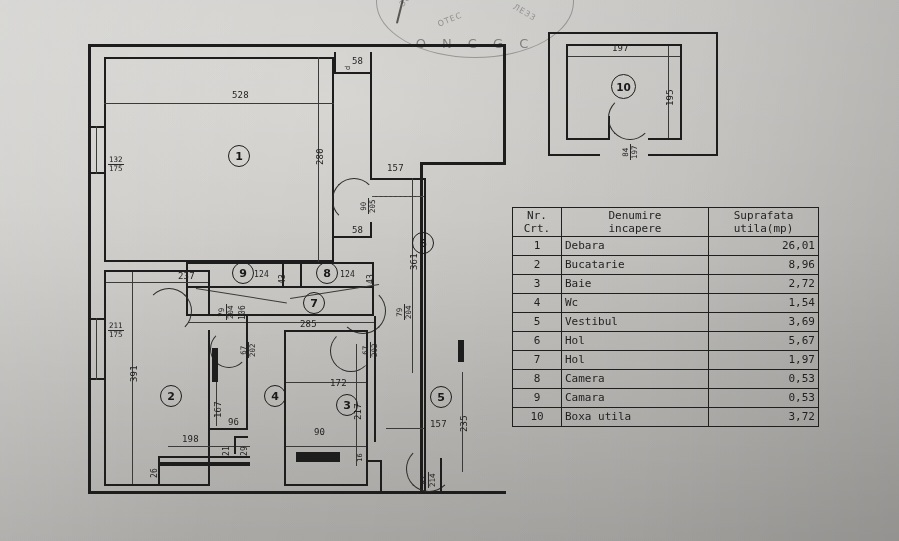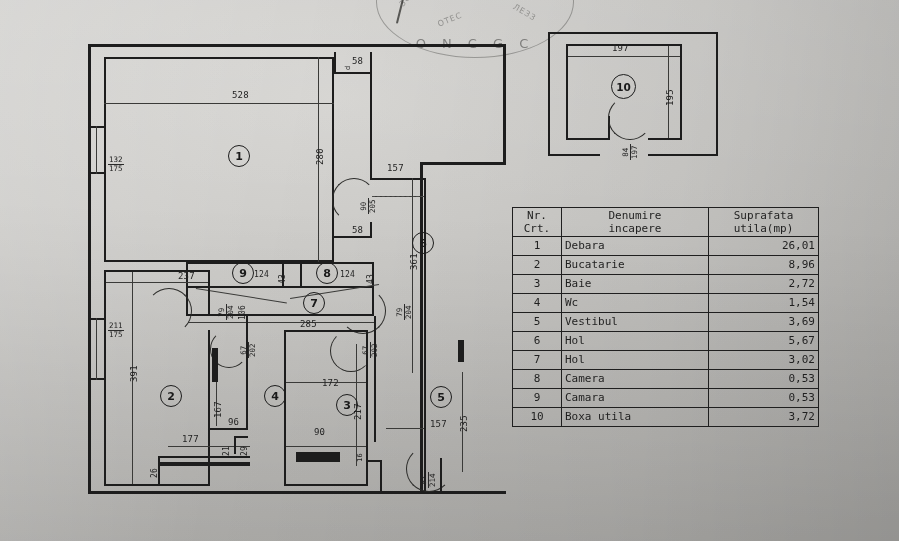--- a/index.html
+++ b/index.html
@@ -216,21 +216,21 @@
   <div class="ln thin" style="left:96px;top:318px;width:1px;height:62px;"></div>
   <div class="frac" style="left:108px;top:322px;">
     <b>211</b>
     <i>175</i>
   </div>
 
   <div class="ln" style="left:158px;top:456px;width:92px;height:2px;"></div>
   <div class="ln" style="left:158px;top:456px;width:2px;height:28px;"></div>
   <div class="ln" style="left:158px;top:462px;width:92px;height:4px;"></div>
   <div class="ln thin" style="left:168px;top:446px;width:82px;height:1px;"></div>
-  <div class="dim" style="left:182px;top:435px;">177</div>
+  <div class="dim" style="left:182px;top:435px;">198</div>
   <div class="dim vert" style="left:150px;top:478px;font-size:8px;">26</div>
 
   <div class="ln" style="left:246px;top:316px;width:2px;height:114px;"></div>
   <div class="ln" style="left:210px;top:428px;width:38px;height:2px;"></div>
   <div class="swing" style="left:210px;top:330px;width:36px;height:36px;transform:rotate(0deg);"></div>
   <div class="frac vert" style="left:240px;top:358px;">
     <b>67</b>
     <i>202</i>
   </div>
   <div class="ln thin" style="left:216px;top:348px;width:1px;height:78px;"></div>
@@ -246,21 +246,21 @@
   <div class="ln" style="left:284px;top:330px;width:2px;height:156px;"></div>
   <div class="ln" style="left:284px;top:330px;width:84px;height:2px;"></div>
   <div class="ln" style="left:366px;top:330px;width:2px;height:156px;"></div>
   <div class="ln" style="left:284px;top:484px;width:84px;height:2px;"></div>
   <div class="swing" style="left:330px;top:330px;width:40px;height:40px;transform:rotate(0deg);"></div>
   <div class="frac vert" style="left:362px;top:358px;">
     <b>67</b>
     <i>202</i>
   </div>
   <div class="ln thin" style="left:286px;top:382px;width:80px;height:1px;"></div>
-  <div class="dim" style="left:322px;top:379px;">172</div>
+  <div class="dim" style="left:330px;top:379px;">172</div>
   <div class="ln thin" style="left:356px;top:344px;width:1px;height:122px;"></div>
   <div class="dim vert" style="left:354px;top:420px;">217</div>
   <div class="ln thin" style="left:286px;top:446px;width:80px;height:1px;"></div>
   <div class="dim" style="left:314px;top:428px;">90</div>
   <div class="ln" style="left:296px;top:452px;width:44px;height:10px;background:#1d1d1d;"></div>
   <div class="dim vert" style="left:356px;top:462px;font-size:7px;">16</div>
   <div class="rnum" style="left:336px;top:394px;">3</div>
 
   <div class="ln" style="left:374px;top:316px;width:2px;height:126px;"></div>
   <div class="ln thin" style="left:386px;top:428px;width:38px;height:1px;"></div>
@@ -347,21 +347,21 @@
           <td class="c-sup">3,69</td>
         </tr>
         <tr>
           <td class="c-nr">6</td>
           <td class="c-den">Hol</td>
           <td class="c-sup">5,67</td>
         </tr>
         <tr>
           <td class="c-nr">7</td>
           <td class="c-den">Hol</td>
-          <td class="c-sup">3,02</td>
+          <td class="c-sup">1,97</td>
         </tr>
         <tr>
           <td class="c-nr">8</td>
           <td class="c-den">Camera</td>
           <td class="c-sup">0,53</td>
         </tr>
         <tr>
           <td class="c-nr">9</td>
           <td class="c-den">Camara</td>
           <td class="c-sup">0,53</td>

